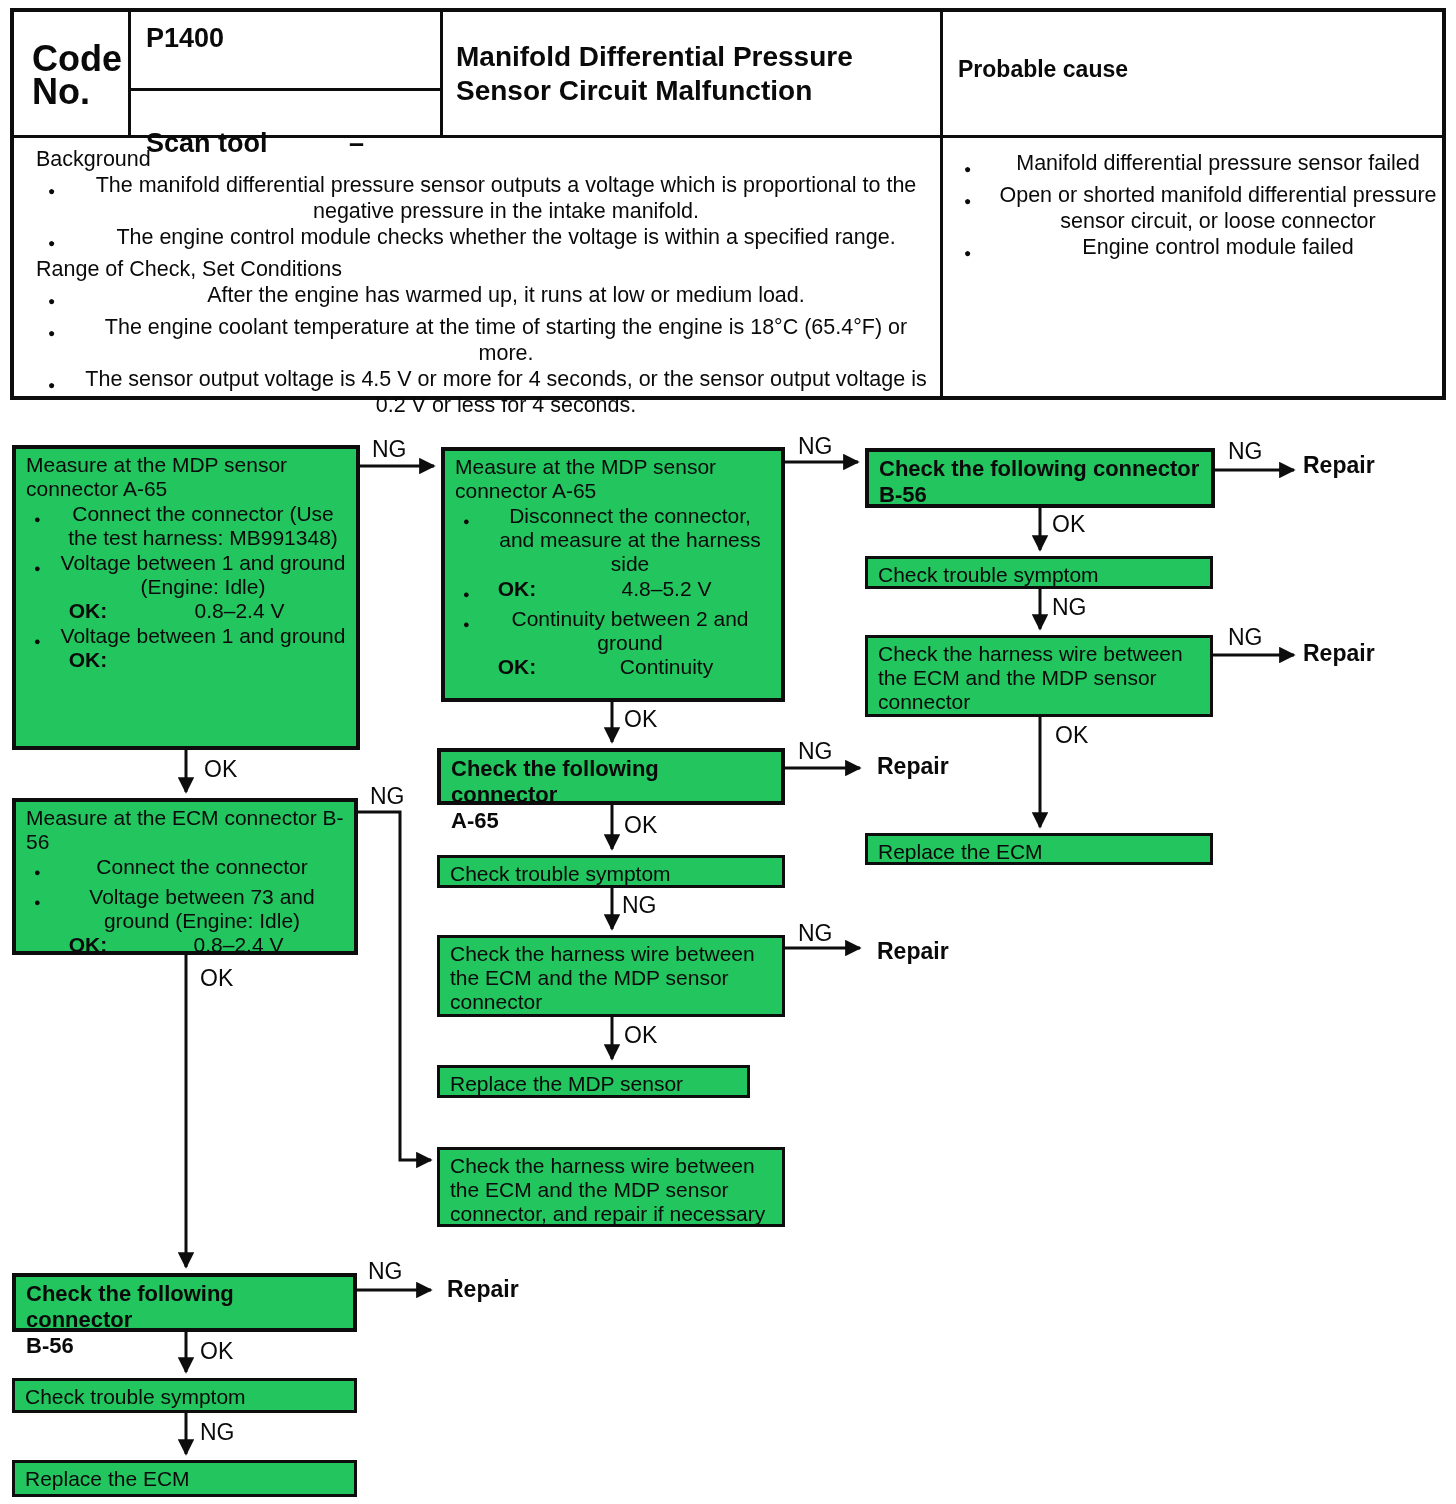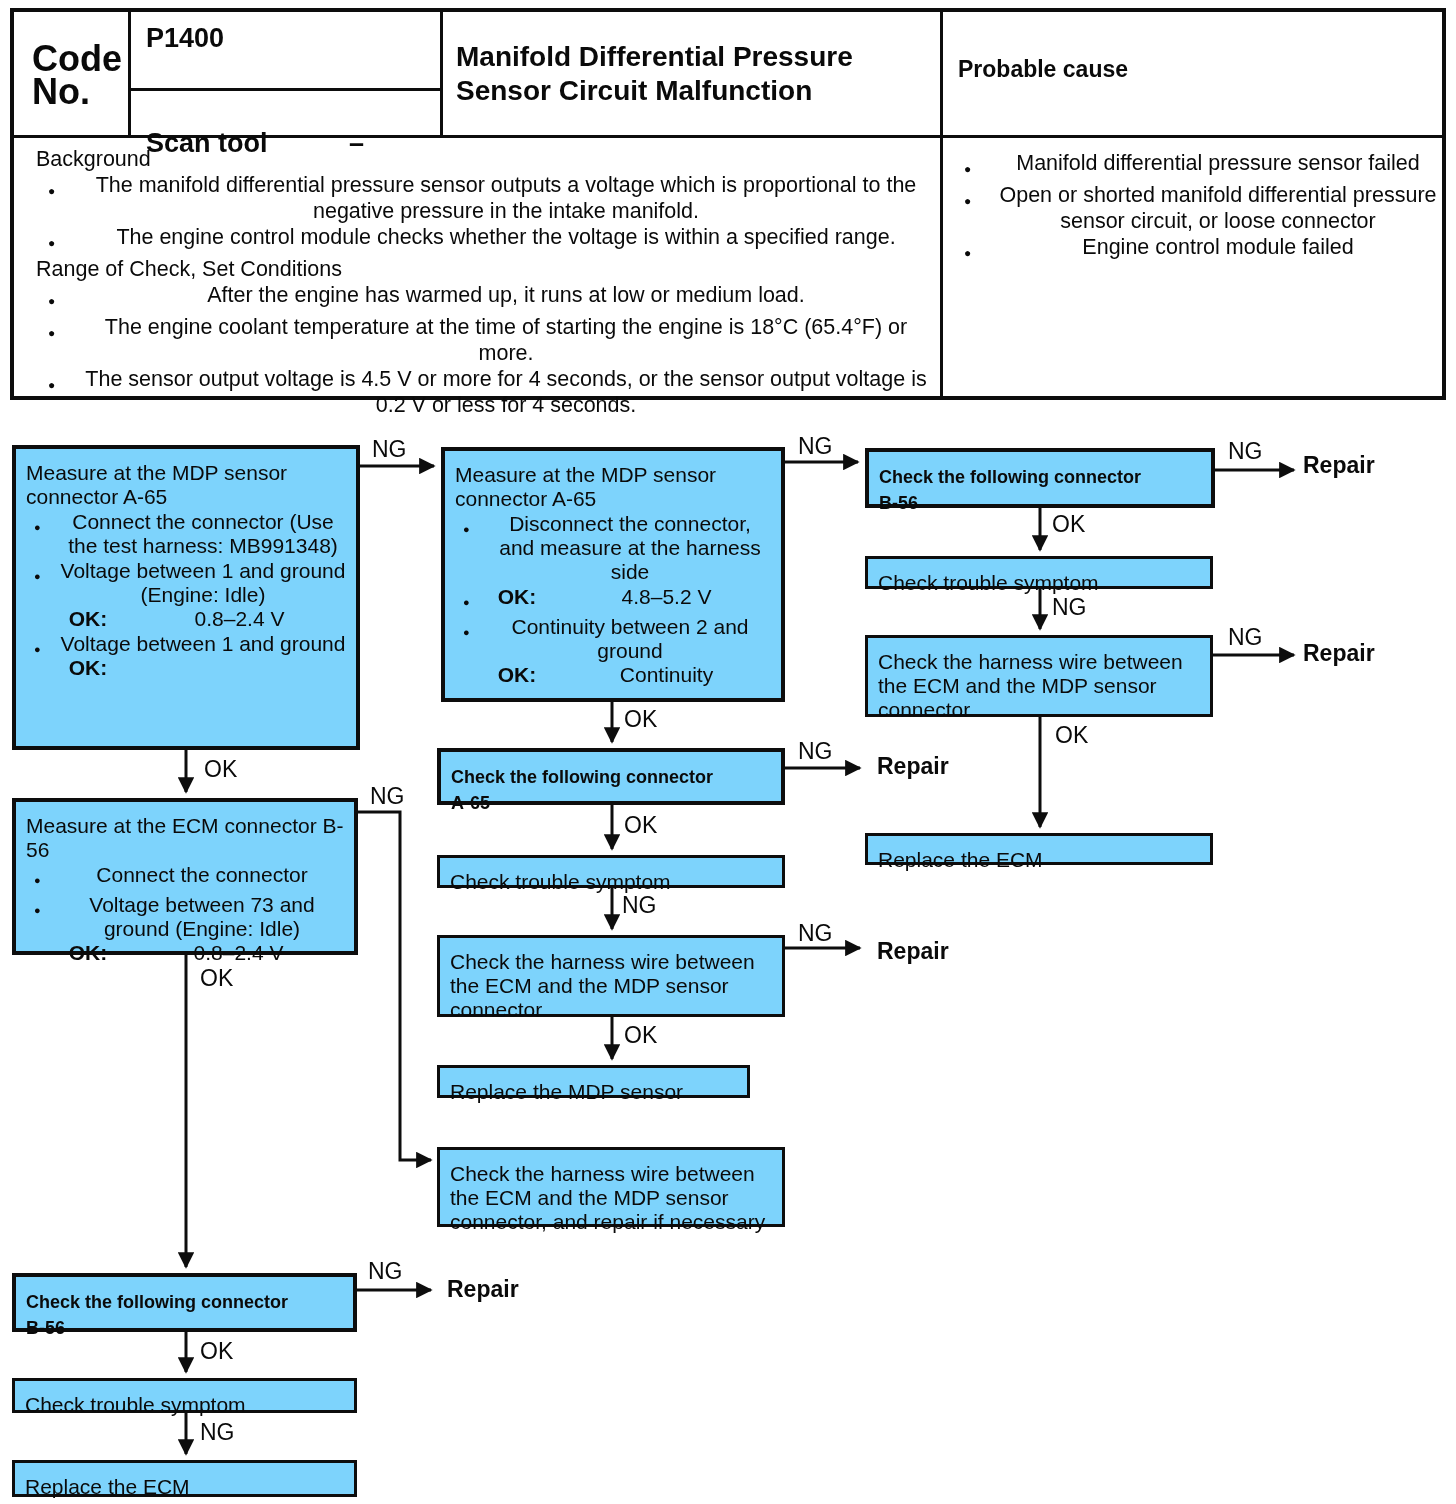--- a/index.html
+++ b/index.html
@@ -20,24 +20,24 @@
   .scantool-cell .dash { margin-left:auto; margin-right:62px; }
   .title-cell { left:442px; top:28px; width:480px; font-size:28px; font-weight:bold; line-height:34px; }
   .pc-cell { left:944px; top:44px; font-size:23px; font-weight:bold; }
   .info-left { left:22px; top:134px; width:900px; font-size:21.5px; line-height:26px; }
   .info-right { left:944px; top:138px; width:482px; font-size:21.5px; line-height:26px; }
   .brow { display:flex; }
   .bdot { width:40px; flex:0 0 40px; font-size:12px; padding-top:6px; padding-left:12px; }
   .info-right .bdot { width:38px; flex:0 0 38px; padding-left:6px; }
   .btext { flex:1;text-align:center; }
   
-  .fbox { position:absolute; background:#7dd3fc; border:3px solid #0d0d0d;
-          font-size:21px; line-height:24px; padding:12px 10px; }
+  .fbox { position:absolute; background:#22c55e; border:3px solid #0d0d0d;
+          font-size:21px; line-height:24px; padding:4px 10px; }
   .fbox.thick { border-width:4px; }
-  .fbox.boldtxt { font-weight:bold; font-size:18px; line-height:26px; }
+  .fbox.boldtxt { font-weight:bold; font-size:22px; line-height:26px; }
   .fbox .brow { margin-top:1px; }
   .fbox .bdot { width:34px; flex:0 0 34px; font-size:11px; padding-top:5px; padding-left:8px; }
   .okrow { display:flex; }
   .oklab { font-weight:bold; width:56px; flex:0 0 56px; }
   .okval { flex:1;margin-left:17px; }
   
   .lbl { position:absolute; font-size:23px; }
   .lbl.boldtxt { font-weight:bold; }
   svg.arrows { position:absolute; left:0; top:0; pointer-events:none; }
 </style>

